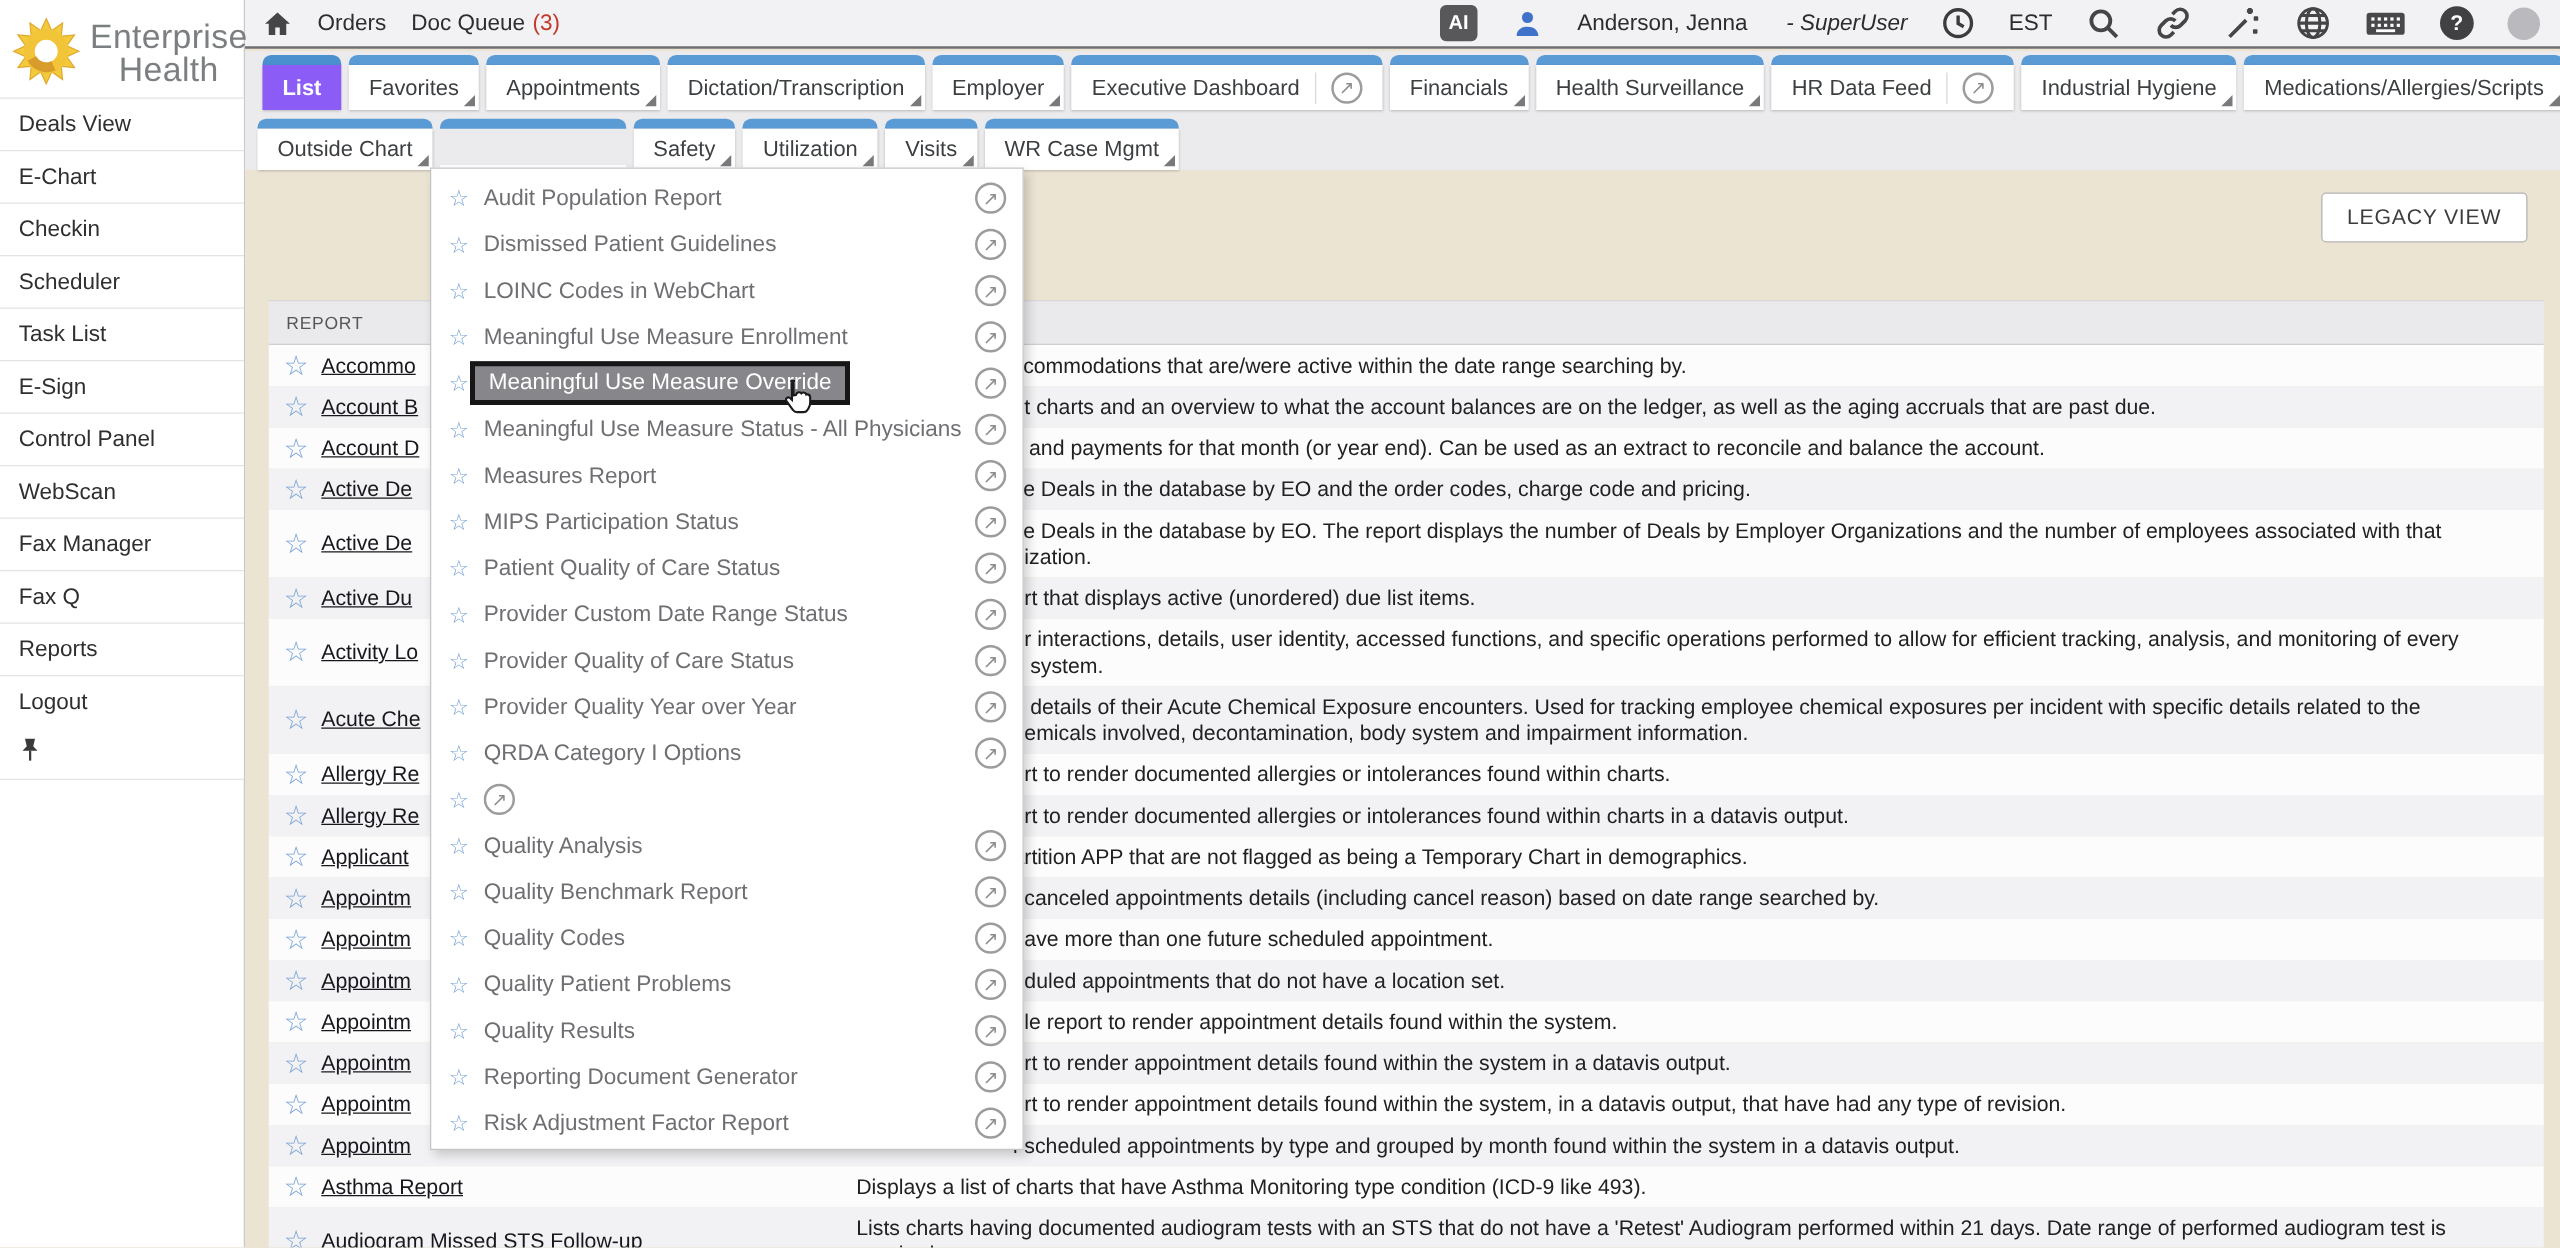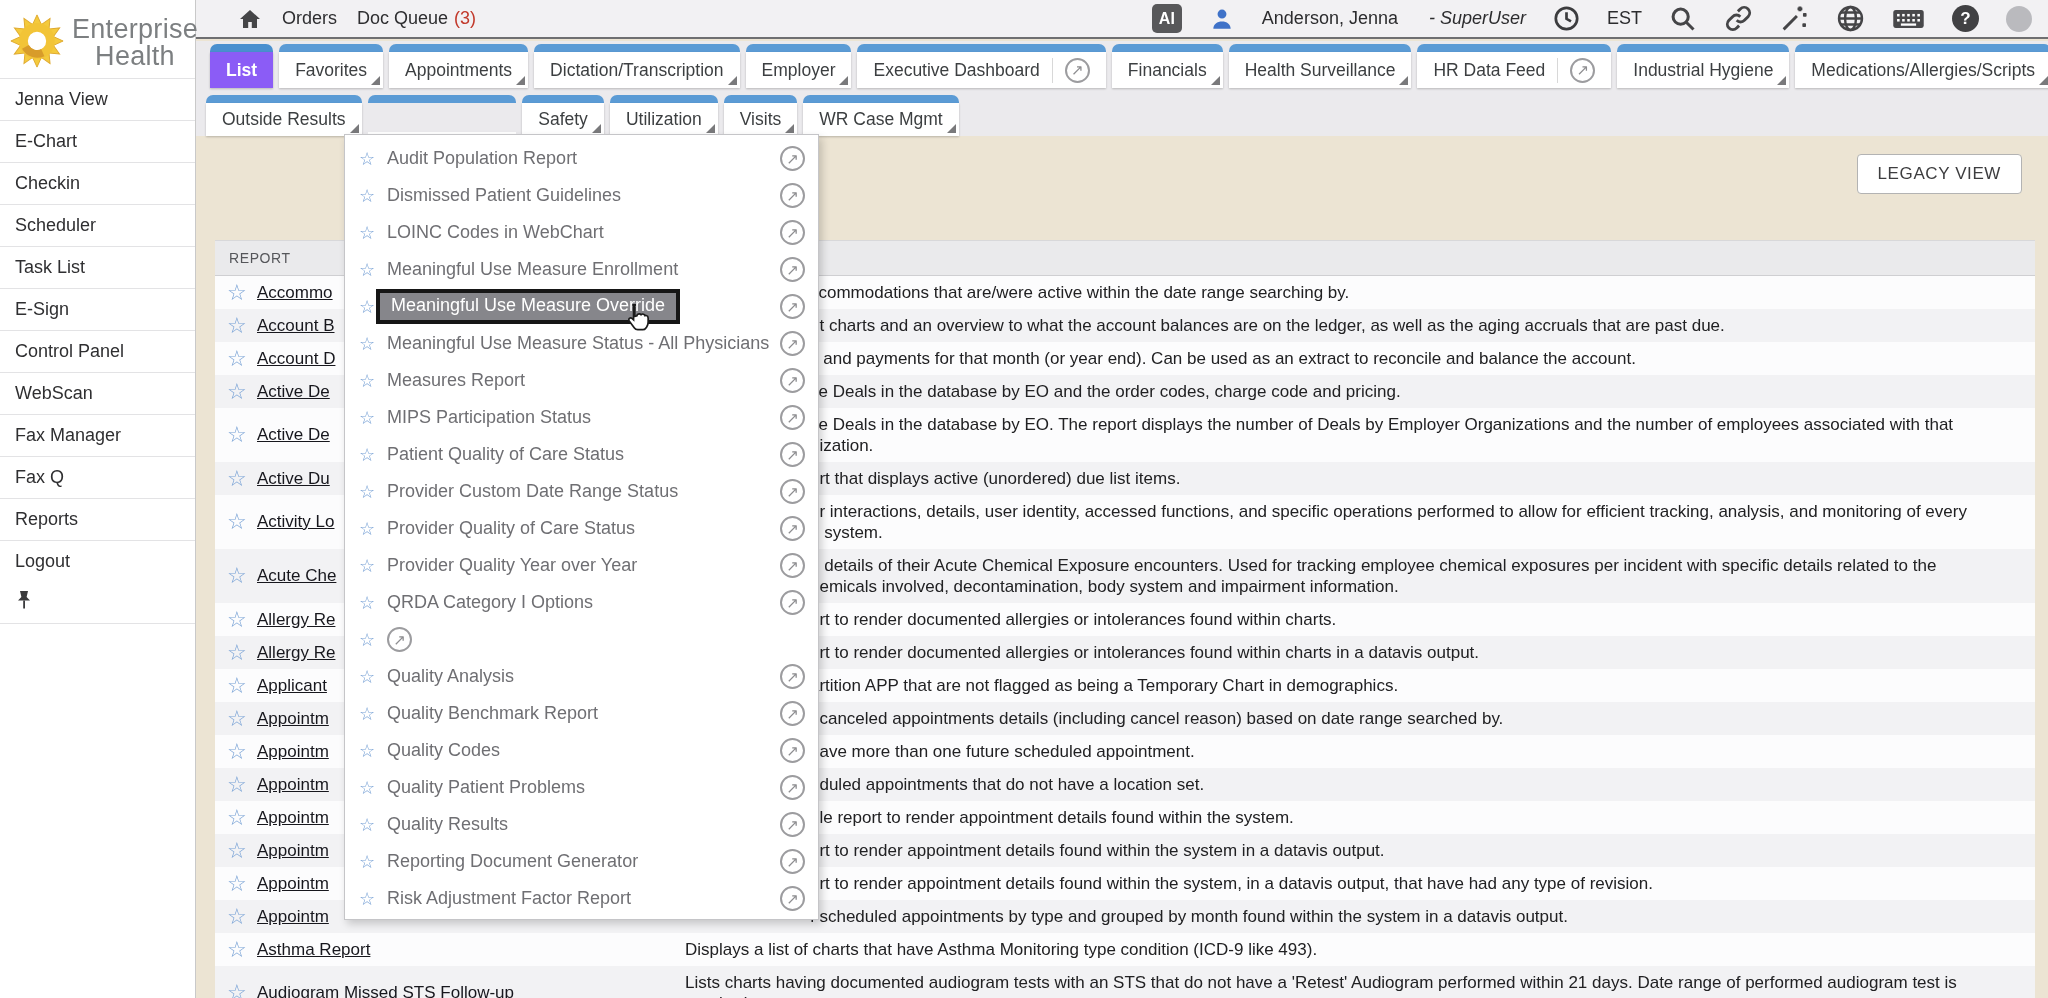--- a/index.html
+++ b/index.html
@@ -9,21 +9,21 @@
   
   .sidebar { position:absolute; left:0; top:0; width:196px; height:998px; background:#fff; border-right:1px solid #c9c9c9; z-index:40; }
   .logo { display:flex; align-items:center; gap:6px; padding:18px 6px 10px 8px; height:78px;text-align:center; }
   .logo-text { color:#7c7f81; font-size:27px; line-height:27px; letter-spacing:.3px; }
   .side-item { height:42px; display:flex; align-items:center; padding-left:15px; font-size:18px; color:#2f2f31; border-top:1px solid #e3e3e5; cursor:pointer; background:#fff; }
   .side-item:last-of-type { border-bottom:1px solid #e3e3e5; }
   .pin-row { height:42px; display:flex; align-items:center; padding-left:15px; border-top:0; }
 
   
   .topbar { position:absolute; left:196px; top:0; right:0; height:39px; background:#f2f1f3; border-bottom:2px solid #6f6f71; display:flex; align-items:center; z-index:10; }
-  .crumbs { display:flex; align-items:center; gap:20px; padding-left:42px; font-size:18px; color:#2e2e30; }
+  .crumbs { display:flex; align-items:center; gap:20px; padding-left:14px; font-size:18px; color:#2e2e30; }
   .crumb { cursor:pointer; }
   .badge-red { color:#c2392b; margin-left:6px; }
   .user-cluster { margin-left:auto; display:flex; align-items:center; gap:27px; padding-right:16px; font-size:18px; }
   .ai-badge { width:30px; height:29px; background:#58585a; border-radius:5px; color:#fff; font-weight:bold; font-size:16px; display:grid; place-items:center; cursor:pointer; }
   .uname { color:#2c2c2e; }
   .urole { font-style:italic; margin-left:4px; }
   .icon-btn { display:grid; place-items:center; cursor:pointer; }
   .help-circle { width:27px; height:27px; border-radius:50%; background:#414143; color:#fff; font-weight:bold; font-size:17px; display:grid; place-items:center; cursor:pointer; }
   .avatar-circle { width:26px; height:26px; border-radius:50%; background:#bababe; cursor:pointer; }
 
@@ -91,21 +91,21 @@
             <polygon points="30,3 35,14 25,14" transform="rotate(330 30 30)"></polygon>
         </g>
         <circle cx="30" cy="30" r="14" fill="none" stroke="#f2c437" stroke-width="9"></circle>
         <path d="M18 36 a14 14 0 0 0 18 6" fill="none" stroke="#d89c2a" stroke-width="8"></path>
       </svg>
     </span>
     <span class="logo-text">
       <span>Enterprise</span><br><span>Health</span>
     </span>
   </div>
-  <div class="side-item">Jenna View</div>
+  <div class="side-item">Deals View</div>
   <div class="side-item">E-Chart</div>
   <div class="side-item">Checkin</div>
   <div class="side-item">Scheduler</div>
   <div class="side-item">Task List</div>
   <div class="side-item">E-Sign</div>
   <div class="side-item">Control Panel</div>
   <div class="side-item">WebScan</div>
   <div class="side-item">Fax Manager</div>
   <div class="side-item">Fax Q</div>
   <div class="side-item">Reports</div>
@@ -279,21 +279,21 @@
           <span>Medications/Allergies/Scripts</span>
           <span class="caret"></span>
         </div>
       </div>
 
   </div>
   <div class="tabrow tabrow2">
     <div class="tab">
         <div class="tab-cap"></div>
         <div class="tab-body">
-          <span>Outside Results</span>
+          <span>Outside Chart</span>
           <span class="caret"></span>
         </div>
       </div>
     <div class="tab open">
         <div class="tab-cap"></div>
         <div class="tab-body">
           <span>Quality of Care</span>
         </div>
       </div>
     <div class="tab">

